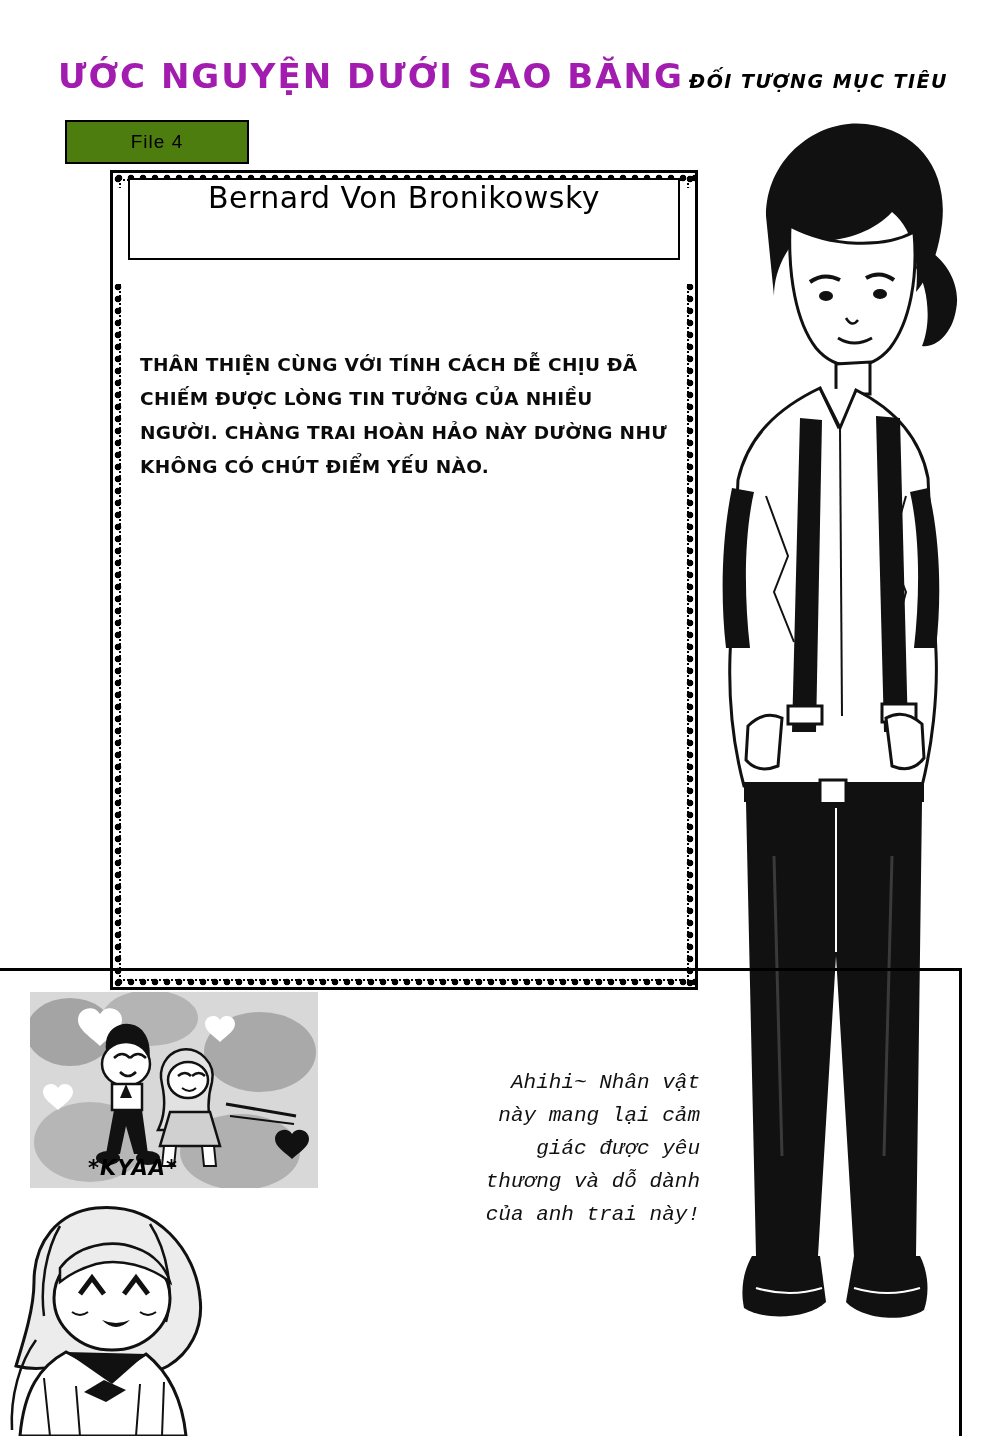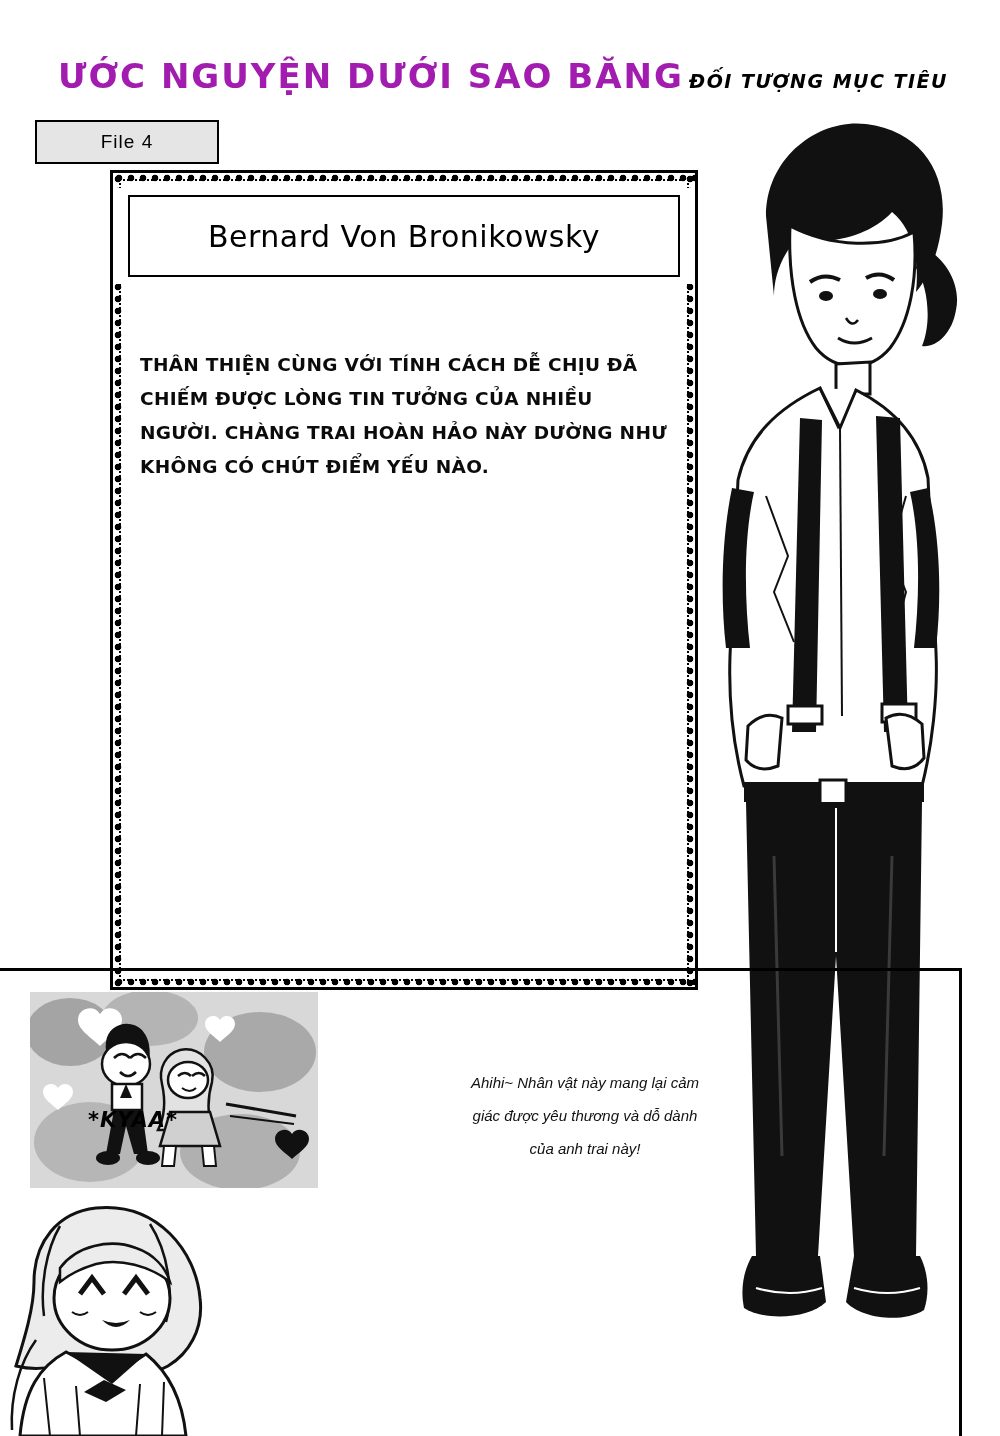--- a/index.html
+++ b/index.html
@@ -37,26 +37,26 @@
     font-style: italic;
     font-size: 19px;
     letter-spacing: 1.5px;
     color: #000;
     white-space: nowrap;
   }
 
   
   .file-tag {
     position: absolute;
-    left: 35px;
+    left: 65px;
     top: 120px;
     width: 180px;
     height: 40px;
     border: 2px solid #000;
-    background: #e5e5e5;
+    background: #4d7c0f;
     display: flex;
     align-items: center;
     justify-content: center;
     font-size: 19px;
     letter-spacing: 1px;
     color: #000;
   }
 
   
   .profile-frame {
@@ -86,28 +86,28 @@
   }
   .lace-top    { left: 0; top: -1px;  width: 100%; height: 12px; }
   .lace-bottom { left: 0; bottom: -1px; width: 100%; height: 12px; }
   .lace-left   { left: -1px; top: 0;  width: 12px; height: 100%; }
   .lace-right  { right: -1px; top: 0; width: 12px; height: 100%; }
 
   
   .name-plate {
     position: absolute;
     left: 128px;
-    top: 195px;
+    top: 178px;
     width: 552px;
     height: 82px;
     box-sizing: border-box;
     border: 2px solid #000;
     background: #fff;
     display: flex;
-    align-items: center;
+    align-items: flex-start;
     justify-content: center;
     z-index: 4;
   }
   .name-plate .name-text {
     font-family: "DejaVu Sans", sans-serif;
     font-size: 30px;
     letter-spacing: 0.5px;
     color: #000;
   }
   .plate-cover {
@@ -173,40 +173,40 @@
     top: 992px;
     width: 288px;
     height: 196px;
     background: #ffffff;
     overflow: hidden;
     border: 0;
   }
   .kyaa-text {
     position: absolute;
     left: 88px;
-    top: 1108px;
+    top: 1156px;
     font-family: "DejaVu Sans", sans-serif;
     font-weight: bold;
     font-style: italic;
     font-size: 21px;
     letter-spacing: 1px;
     color: #000;
     z-index: 6;
   }
 
   
   .caption {
     position: absolute;
     left: 470px;
     top: 1066px;
     width: 230px;
-    text-align: center;
-    font-family: Liberation Sans, sans-serif;
+    text-align: right;
+    font-family: Liberation Mono, monospace;
     font-style: italic;
-    font-size: 15px;
+    font-size: 21px;
     line-height: 33px;
     color: #111;
   }
 
   
   svg { display: block; }
 </style>
 </head>
 <body>
 

